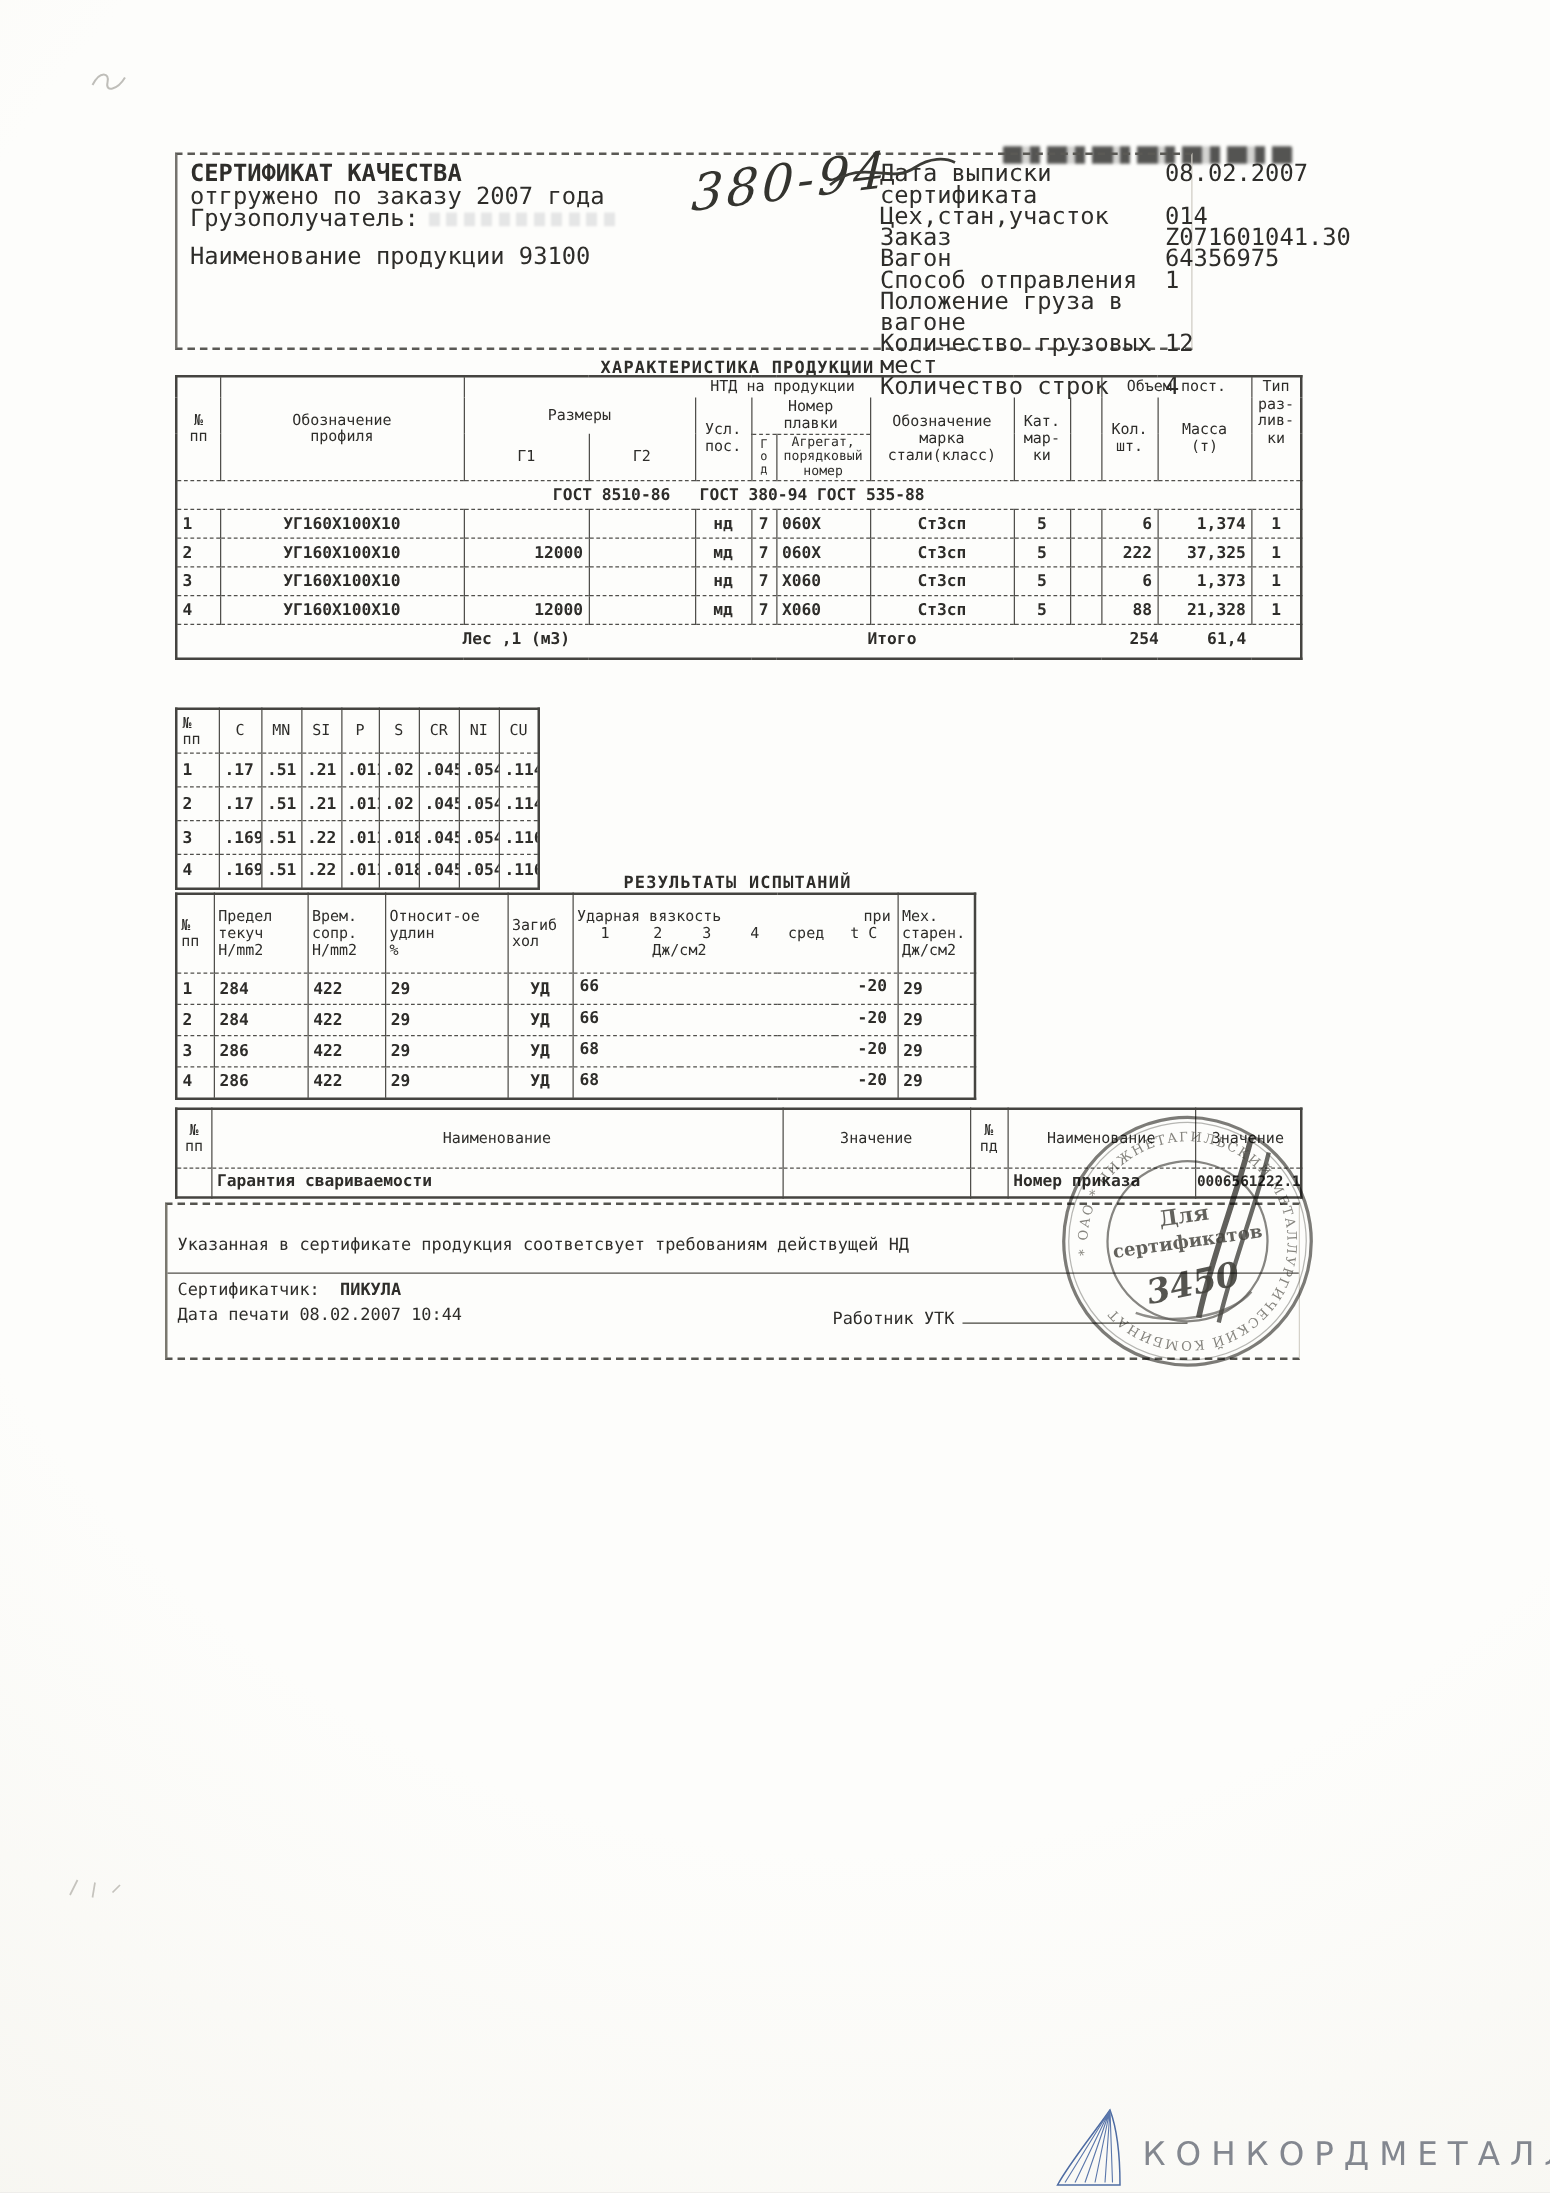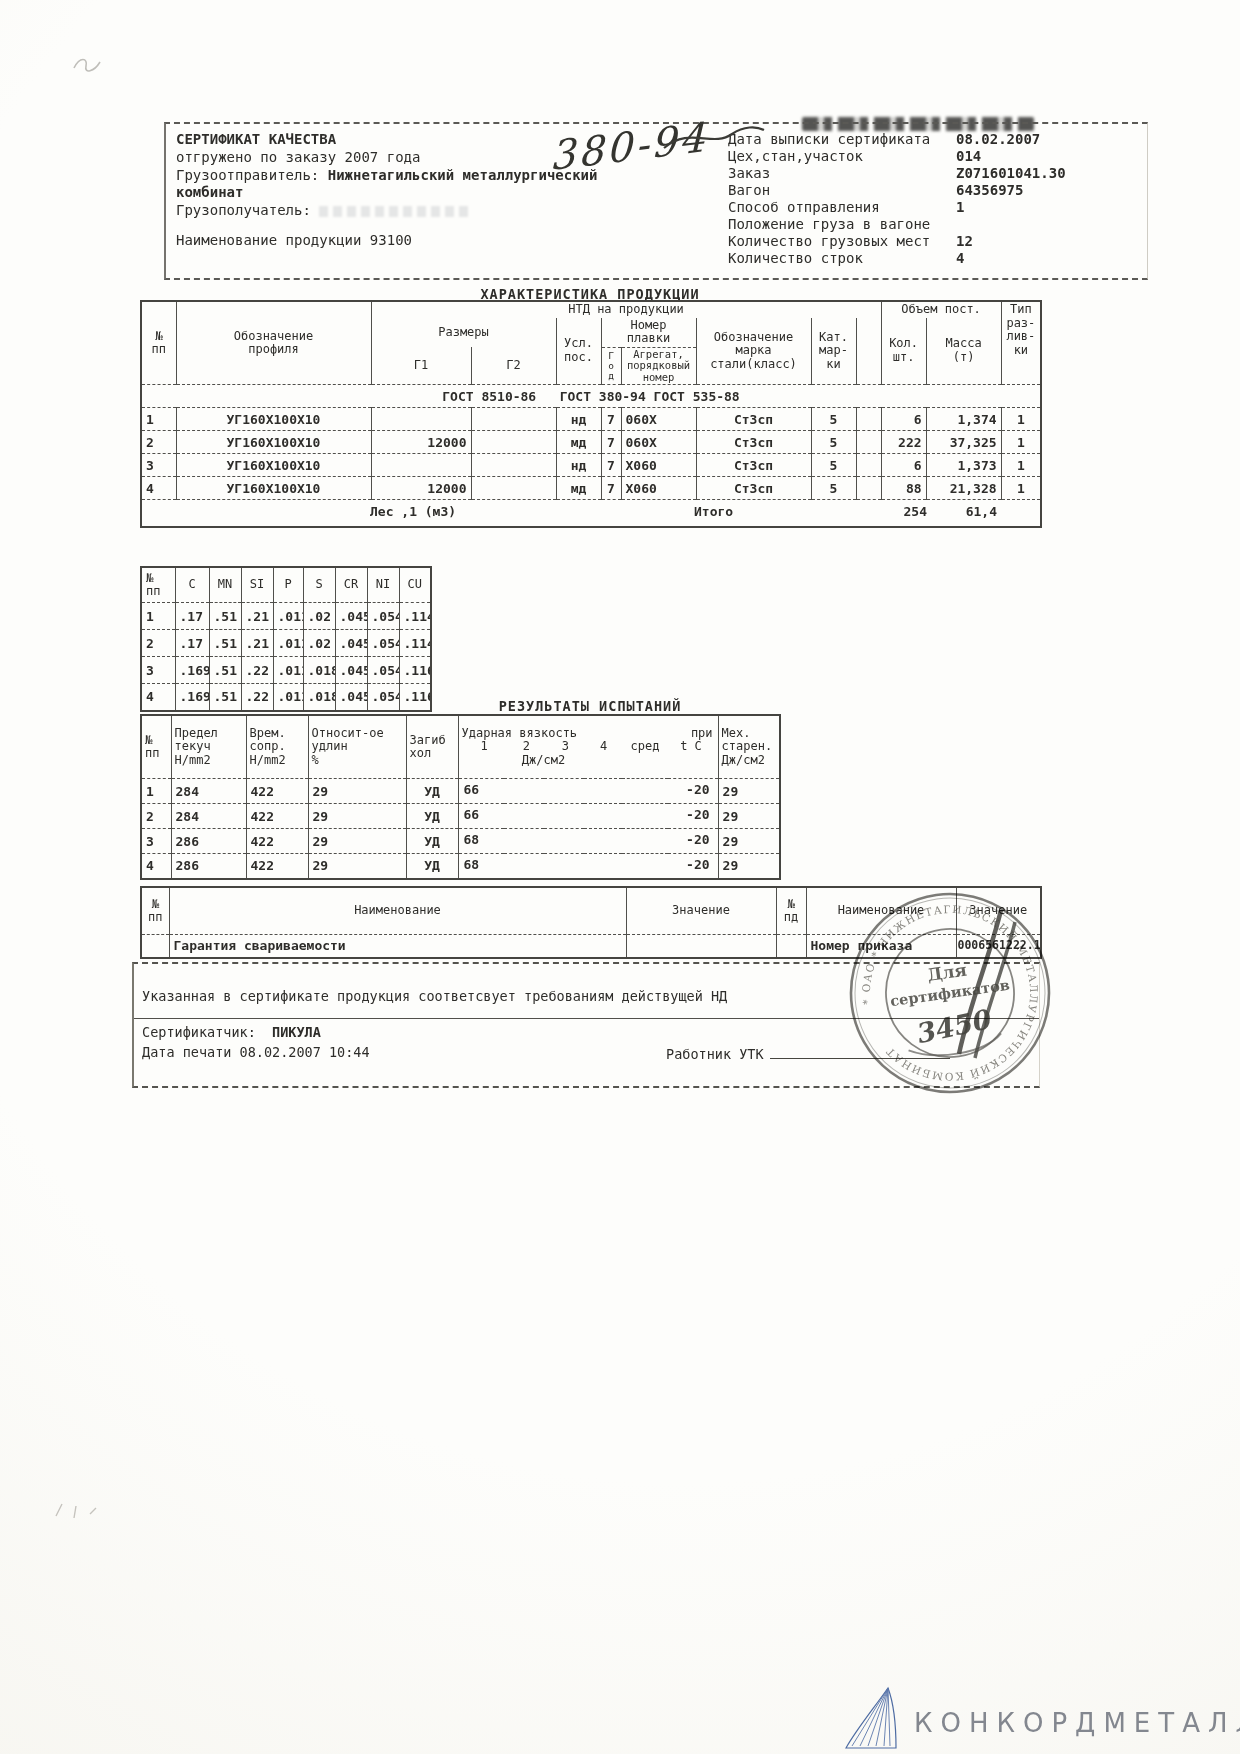--- a/index.html
+++ b/index.html
@@ -12,32 +12,32 @@
   }
   .abs{position:absolute;}
   .b{font-weight:bold;}
   .pre{white-space:pre-line;}
   .c{text-align:center;}
   .r{text-align:right;}
   .l{text-align:left;}
 
   
   .hdr{
-    left:140px;top:122px;width:984px;height:158px;
+    left:140px;top:122px;width:814px;height:158px;
     border-top:2px dashed #5a5955;border-bottom:2px dashed #5a5955;
     border-left:2px solid #75736e;border-right:1px solid #cfccc4;
-    box-sizing:border-box;font-size:14px;line-height:17px;margin-left:24px;
+    box-sizing:border-box;font-size:19px;line-height:17px;
   }
   .hdr-left{position:absolute;left:10px;top:7px;width:470px;}
   .hdr-left .row{margin:0 0 1px 0;}
   .hdr-left .gap{height:12px;}
   .hdr-right{position:absolute;left:562px;top:7px;width:335px;}
   .hdr-right .drow{display:flex;margin-bottom:0px;}
   .hdr-right .dlab{width:228px;flex:none;}
-  .hdr-right .dval{font-weight:bold;}
+  .hdr-right .dval{font-weight:normal;}
   .consignee-ghost{display:inline-block;width:150px;height:11px;margin-left:8px;
     background:repeating-linear-gradient(90deg,rgba(90,95,110,.14) 0 9px,transparent 9px 14px);
     filter:blur(1px);vertical-align:middle;}
   .hand380{
     left:552px;top:120px;width:210px;height:64px;
     font-family:"DejaVu Serif","Liberation Serif",serif;
     font-style:italic;font-size:40px;color:#34342f;
     transform:rotate(-7deg) skewX(-10deg);letter-spacing:3px;
   }
   .smudge{
@@ -131,21 +131,20 @@
   <svg class="abs artifact" style="left:52px;top:1498px;" width="50" height="26">
     <path d="M4,18 L10,6 M22,20 L24,8 M38,16 L44,10" stroke="#9a978f" stroke-width="1.4" fill="none"></path>
   </svg>
 
   <div class="abs smudge"></div>
 
   <div class="abs hdr">
     <div class="hdr-left">
       <div class="row b">СЕРТИФИКАТ КАЧЕСТВА</div>
       <div class="row">отгружено по заказу 2007 года</div>
-      <div class="row"><span>Грузоотправитель:</span> <span class="b">Нижнетагильский металлургический комбинат</span></div>
       <div class="row"><span>Грузополучатель:</span><span class="consignee-ghost"></span></div>
       <div class="gap"></div>
       <div class="row">Наименование продукции 93100</div>
     </div>
     <div class="hdr-right">
       <div class="drow">
           <span class="dlab">Дата выписки сертификата</span>
           <span class="dval">08.02.2007</span>
         </div>
       <div class="drow">

